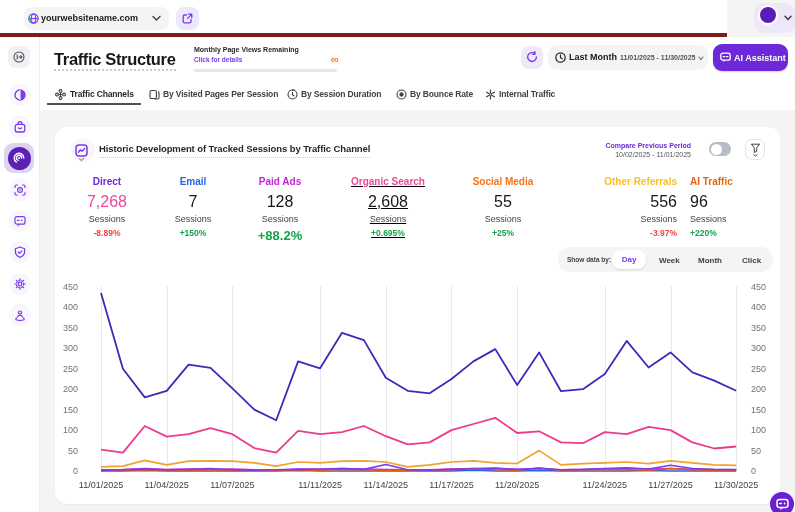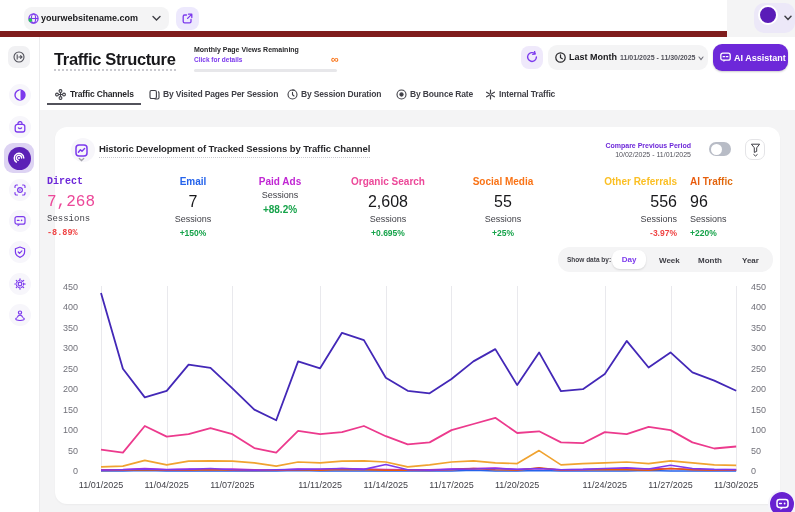--- a/index.html
+++ b/index.html
@@ -4,21 +4,21 @@
 <style>
   * { margin:0; padding:0; box-sizing:border-box; }
   html,body { width:795px; height:512px; overflow:hidden; }
   body { font-family:"Liberation Sans", sans-serif; background:#f4f4f5; position:relative; }
   .abs { position:absolute; }
   span.abs, .nw { white-space:nowrap; }
 </style>
 </head>
 <body>
 
-<div class="abs" style="left:0;top:0;width:727px;height:37px;background:#fff;border-bottom:6px solid #7f1d1d;z-index:5;">
+<div class="abs" style="left:0;top:0;width:727px;height:37px;background:#fff;border-bottom:4px solid #7f1d1d;z-index:5;">
 
   <div class="abs" style="left:24px;top:7px;width:145px;height:23px;background:#f4f4f5;border-radius:8px;">
     <svg class="abs" style="left:4px;top:6px;" width="11" height="11" viewBox="0 0 13 13">
       <circle cx="6.5" cy="6.5" r="5.4" fill="none" stroke="#7c3aed" stroke-width="1.5"></circle>
       <ellipse cx="6.5" cy="6.5" rx="2.5" ry="5.4" fill="none" stroke="#7c3aed" stroke-width="1.3"></ellipse>
       <line x1="1.2" y1="6.5" x2="11.8" y2="6.5" stroke="#7c3aed" stroke-width="1.3"></line>
       <circle cx="2.8" cy="8.3" r="2.2" fill="#22c55e"></circle>
     </svg>
     <span class="abs" style="left:17px;top:6px;font-size:9px;font-weight:bold;color:#18181b;white-space:nowrap;">yourwebsitename.com</span>
     <svg class="abs" style="left:128px;top:8px;" width="9" height="7" viewBox="0 0 9 7">
@@ -221,38 +221,39 @@
   </div>
 
   <div class="abs" style="left:690px;top:12px;width:20px;height:21px;border:1px solid #e4e4e7;border-radius:7px;">
     <svg class="abs" style="left:4px;top:3px;" width="11" height="14" viewBox="0 0 11 14">
       <path d="M1.4 1.2 H9.6 L6.7 4.8 V8.4 L4.3 9.4 V4.8 Z" fill="none" stroke="#3f3f46" stroke-width="1" stroke-linejoin="round"></path>
       <path d="M3.8 11.6 L5.5 13 L7.2 11.6" fill="none" stroke="#3f3f46" stroke-width="1" stroke-linecap="round"></path>
     </svg>
   </div>
 
   <div id="stats" class="abs" style="left:0;top:0;width:725px;">
-    <div class="abs" style="left:-8px;top:49px;width:120px;text-align:left;font-family:Liberation Mono, monospace;">
+    <div class="abs" style="left:-8px;top:49px;width:120px;text-align:center;">
       <div style="font-size:10px;font-weight:bold;color:#6d28d9;">Direct</div>
       <div style="font-size:16px;color:#ec4899;margin-top:6px;">7,268</div>
       <div style="font-size:9px;color:#3f3f46;margin-top:3px;">Sessions</div>
       <div style="font-size:8.5px;font-weight:bold;color:#ef4444;margin-top:4px;">-8.89%</div>
     </div>
     <div class="abs" style="left:78px;top:49px;width:120px;text-align:center;">
       <div style="font-size:10px;font-weight:bold;color:#2563eb;">Email</div>
       <div style="font-size:16px;color:#18181b;margin-top:6px;">7</div>
       <div style="font-size:9px;color:#3f3f46;margin-top:3px;">Sessions</div>
       <div style="font-size:8.5px;font-weight:bold;color:#16a34a;margin-top:4px;">+150%</div>
     </div>
     <div class="abs" style="left:165px;top:49px;width:120px;text-align:center;">
       <div style="font-size:10px;font-weight:bold;color:#c026d3;">Paid Ads</div>
-      <div style="font-size:9px;color:#3f3f46;margin-top:3px;">Sessions</div>
-      <div style="font-size:10px;font-weight:bold;color:#16a34a;margin-top:4px;">+88.2%</div>
-    </div>
-    <div class="abs" style="left:273px;top:49px;width:120px;text-align:center;">
+      <div style="font-size:16px;color:#18181b;margin-top:6px;">128</div>
+      <div style="font-size:9px;color:#3f3f46;margin-top:3px;">Sessions</div>
+      <div style="font-size:13px;font-weight:bold;color:#16a34a;margin-top:4px;">+88.2%</div>
+    </div>
+    <div class="abs" style="left:273px;top:49px;width:120px;text-align:center;text-decoration:underline;">
       <div style="font-size:10px;font-weight:bold;color:#ec4899;">Organic Search</div>
       <div style="font-size:16px;color:#18181b;margin-top:6px;">2,608</div>
       <div style="font-size:9px;color:#3f3f46;margin-top:3px;">Sessions</div>
       <div style="font-size:8.5px;font-weight:bold;color:#16a34a;margin-top:4px;">+0.695%</div>
     </div>
     <div class="abs" style="left:388px;top:49px;width:120px;text-align:center;">
       <div style="font-size:10px;font-weight:bold;color:#f97316;">Social Media</div>
       <div style="font-size:16px;color:#18181b;margin-top:6px;">55</div>
       <div style="font-size:9px;color:#3f3f46;margin-top:3px;">Sessions</div>
       <div style="font-size:8.5px;font-weight:bold;color:#16a34a;margin-top:4px;">+25%</div>
@@ -269,21 +270,21 @@
       <div style="font-size:9px;color:#3f3f46;margin-top:3px;">Sessions</div>
       <div style="font-size:8.5px;font-weight:bold;color:#16a34a;margin-top:4px;">+220%</div>
     </div>
   </div>
 
   <div class="abs" style="left:503px;top:120px;width:215px;height:25px;background:#f4f4f5;border-radius:12px;">
     <span class="abs" style="left:9px;top:9px;font-size:6.5px;font-weight:600;color:#3f3f46;white-space:nowrap;">Show data by:</span>
     <div class="abs" style="left:54px;top:3px;width:34px;height:19px;background:#fff;border-radius:8px;box-shadow:0 1px 2px rgba(0,0,0,.12);text-align:center;font-size:8px;font-weight:bold;color:#7c3aed;line-height:19px;">Day</div>
     <span class="abs" style="left:101px;top:8.5px;font-size:8px;font-weight:600;color:#3f3f46;">Week</span>
     <span class="abs" style="left:140px;top:8.5px;font-size:8px;font-weight:600;color:#3f3f46;">Month</span>
-    <span class="abs" style="left:184px;top:8.5px;font-size:8px;font-weight:600;color:#3f3f46;">Year</span>
+    <span class="abs" style="left:184px;top:8.5px;font-size:8px;font-weight:600;color:#3f3f46;">Click</span>
   </div>
 
   <svg id="chart" class="abs" style="left:0;top:0;" width="725" height="377" viewBox="0 0 725 377">
     <line x1="46.5" y1="159" x2="46.5" y2="344" stroke="#e9e9ed" stroke-width="1"></line>
     <line x1="112.5" y1="159" x2="112.5" y2="344" stroke="#e9e9ed" stroke-width="1"></line>
     <line x1="177.5" y1="159" x2="177.5" y2="344" stroke="#e9e9ed" stroke-width="1"></line>
     <line x1="265.5" y1="159" x2="265.5" y2="344" stroke="#e9e9ed" stroke-width="1"></line>
     <line x1="331.5" y1="159" x2="331.5" y2="344" stroke="#e9e9ed" stroke-width="1"></line>
     <line x1="396.5" y1="159" x2="396.5" y2="344" stroke="#e9e9ed" stroke-width="1"></line>
     <line x1="462.5" y1="159" x2="462.5" y2="344" stroke="#e9e9ed" stroke-width="1"></line>

